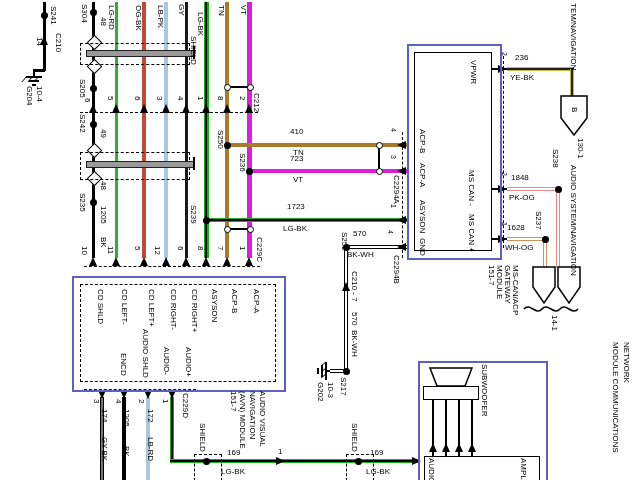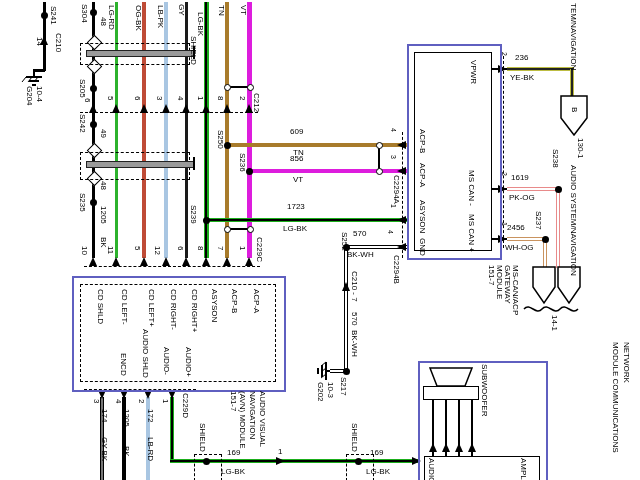--- a/index.html
+++ b/index.html
@@ -276,23 +276,23 @@
       <span class="lbl v" style="left: 350px; top: 423px;">SHIELD</span>
       <span class="lbl" style="left: 227px; top: 449px;">169</span>
       <span class="lbl" style="left: 221px; top: 468px;">LG-BK</span>
       <span class="lbl" style="left: 278px; top: 448px;">1</span>
       <span class="lbl" style="left: 370px; top: 449px;">169</span>
       <span class="lbl" style="left: 366px; top: 468px;">LG-BK</span>
       <span class="lbl v" style="left: 229px; top: 391px;">151-7</span>
       <span class="lbl v" style="left: 238px; top: 391px;">(AVN) MODULE</span>
       <span class="lbl v" style="left: 248px; top: 391px;">NAVIGATION</span>
       <span class="lbl v" style="left: 258px; top: 391px;">AUDIO VISUAL</span>
-      <span class="lbl" style="left: 290px; top: 128px;">609</span>
+      <span class="lbl" style="left: 290px; top: 128px;">410</span>
       <span class="lbl" style="left: 293px; top: 149px;">TN</span>
-      <span class="lbl" style="left: 290px; top: 155px;">856</span>
+      <span class="lbl" style="left: 290px; top: 155px;">723</span>
       <span class="lbl" style="left: 293px; top: 176px;">VT</span>
       <span class="lbl" style="left: 287px; top: 203px;">1723</span>
       <span class="lbl" style="left: 283px; top: 225px;">LG-BK</span>
       <span class="lbl" style="left: 353px; top: 230px;">570</span>
       <span class="lbl" style="left: 347px; top: 251px;">BK-WH</span>
       <span class="lbl v" style="left: 390px; top: 128px; font-size: 7px;">4</span>
       <span class="lbl v" style="left: 390px; top: 155px; font-size: 7px;">3</span>
       <span class="lbl v" style="left: 390px; top: 204px; font-size: 7px;">1</span>
       <span class="lbl v" style="left: 387px; top: 230px; font-size: 7px;">4</span>
       <span class="lbl v" style="left: 392px; top: 175px;">C2294A</span>
@@ -311,24 +311,24 @@
       <span class="lbl v" style="left: 418px; top: 238px;">GND</span>
       <span class="lbl v" style="left: 467px; top: 170px;">MS CAN -</span>
       <span class="lbl v" style="left: 467px; top: 214px;">MS CAN +</span>
       <span class="lbl v" style="left: 487px; top: 265px;">151-7</span>
       <span class="lbl v" style="left: 495px; top: 265px;">MODULE</span>
       <span class="lbl v" style="left: 503px; top: 265px;">GATEWAY</span>
       <span class="lbl v" style="left: 511px; top: 265px;">MS-CAN/ACP</span>
       <span class="lbl" style="left: 515px; top: 54px;">236</span>
       <span class="lbl" style="left: 510px; top: 74px;">YE-BK</span>
       <span class="lbl v" style="left: 501px; top: 52px; font-size: 7px;">2</span>
-      <span class="lbl" style="left: 511px; top: 174px;">1619</span>
+      <span class="lbl" style="left: 511px; top: 174px;">1848</span>
       <span class="lbl" style="left: 509px; top: 194px;">PK-OG</span>
       <span class="lbl v" style="left: 501px; top: 172px; font-size: 7px;">2</span>
-      <span class="lbl" style="left: 507px; top: 224px;">2456</span>
+      <span class="lbl" style="left: 507px; top: 224px;">1628</span>
       <span class="lbl" style="left: 505px; top: 244px;">WH-OG</span>
       <span class="lbl v" style="left: 501px; top: 222px; font-size: 7px;">1</span>
       <span class="lbl v" style="left: 551px; top: 149px;">S238</span>
       <span class="lbl v" style="left: 534px; top: 211px;">S237</span>
       <span class="lbl v" style="left: 570px; top: 107px;">B</span>
       <span class="lbl v" style="left: 576px; top: 138px;">130-1</span>
       <span class="lbl v" style="left: 550px; top: 315px;">14-1</span>
       <span class="lbl v" style="left: 569px; top: 3px;">TEM/NAVIGATION</span>
       <span class="lbl v" style="left: 569px; top: 165px;">AUDIO SYSTEM/NAVIGATION</span>
       <span class="lbl v" style="left: 611px; top: 342px;">MODULE COMMUNICATIONS</span>

